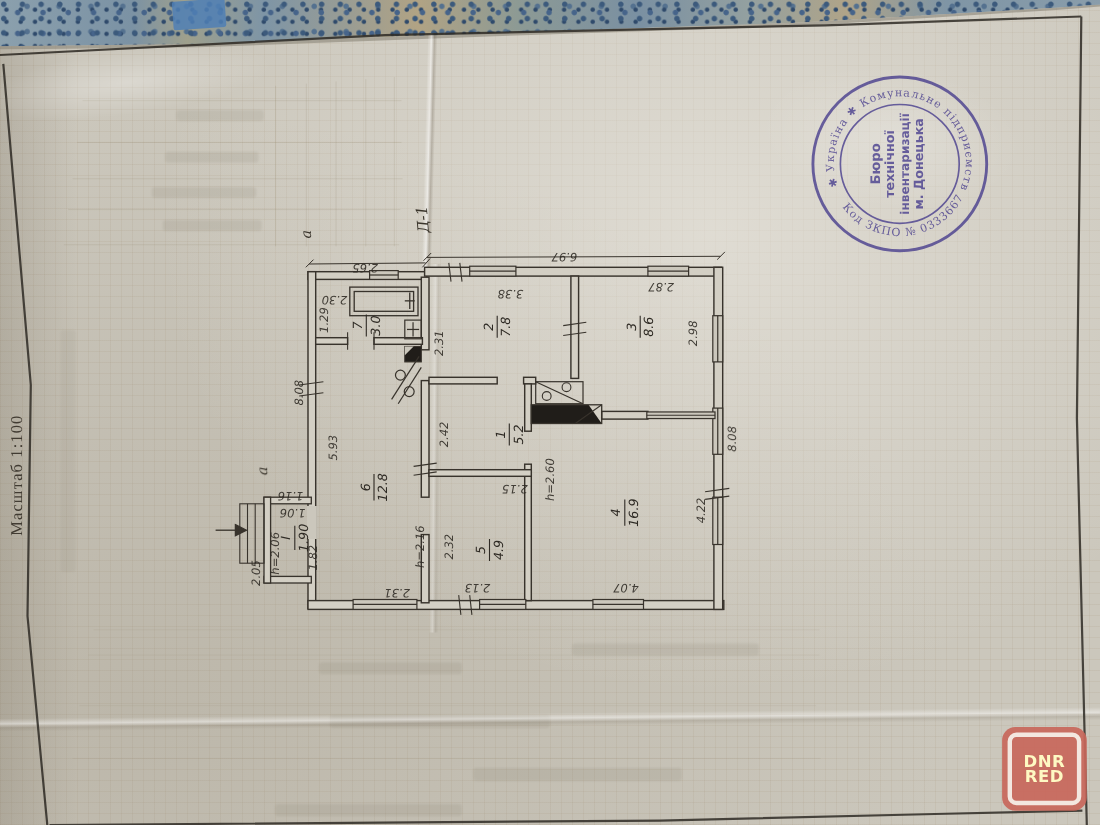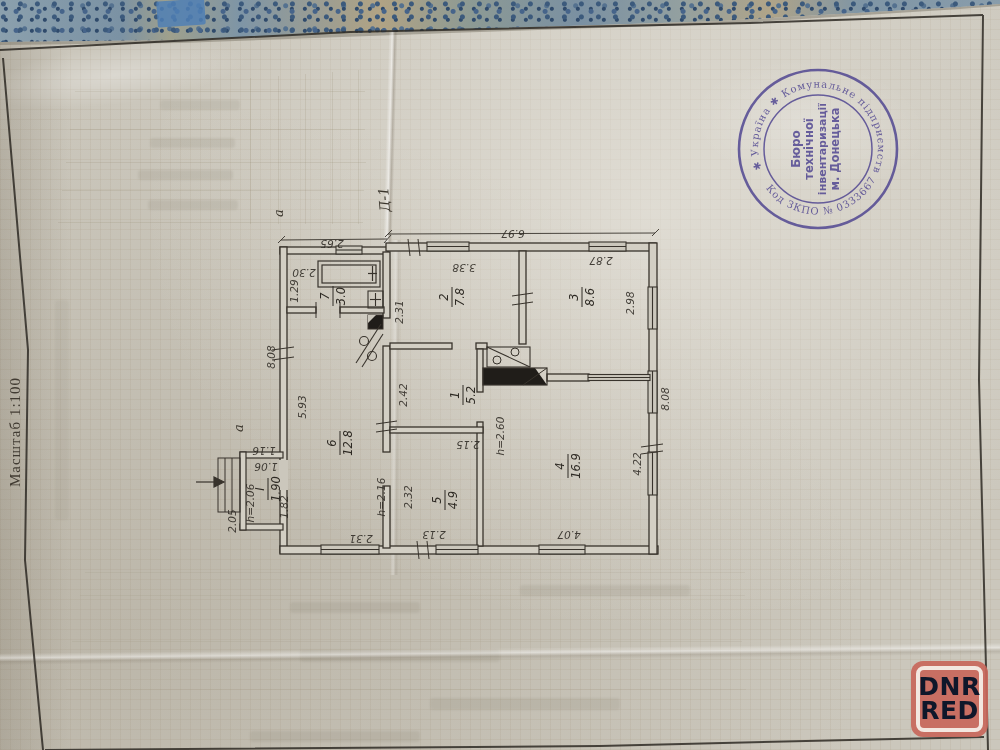--- a/index.html
+++ b/index.html
@@ -46,21 +46,21 @@
   svg text{font-family:"DejaVu Sans",sans-serif;}
   .dim{font-size:10.5px;font-style:italic;fill:#2e2a24;opacity:.88;}
   .room{font-size:11.5px;font-style:italic;fill:#2e2a24;}
   .hand{font-family:"DejaVu Serif",serif;font-style:italic;fill:#3a352c;}
   .scale-label{font-family:"Liberation Serif",serif;font-size:15px;fill:#413b32;letter-spacing:1px;}
   .stampTxt{font-family:"DejaVu Serif",serif;fill:#453a8c;}
   
   .logo{position:absolute;left:911px;top:661px;width:77px;height:76px;
     background:rgba(200,103,91,.92);border-radius:12px;display:flex;align-items:center;justify-content:center;}
   .logo-inner{position:absolute;inset:5px;border:4px solid rgba(246,237,231,.95);border-radius:8px;}
-  .logo-text{position:relative;color:#0f172a;font-weight:800;font-size:25px;line-height:.95;
+  .logo-text{position:relative;color:#fef9c3;font-weight:800;font-size:15px;line-height:.95;
     letter-spacing:.5px;text-align:center;font-family:"DejaVu Sans",sans-serif;}
 </style>
 </head>
 <body>
 
 <div id="stage">
   <div class="surface"></div>
   <div class="sticker"></div>
   <div class="paper"></div>
   <div class="paper-edge"></div>

